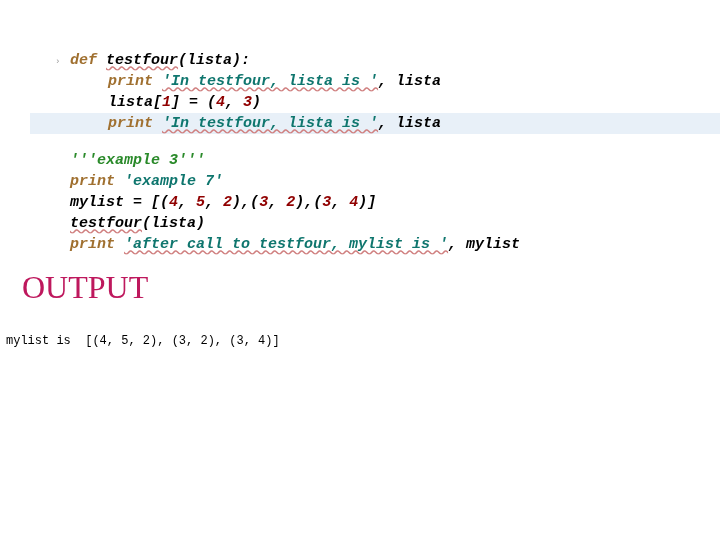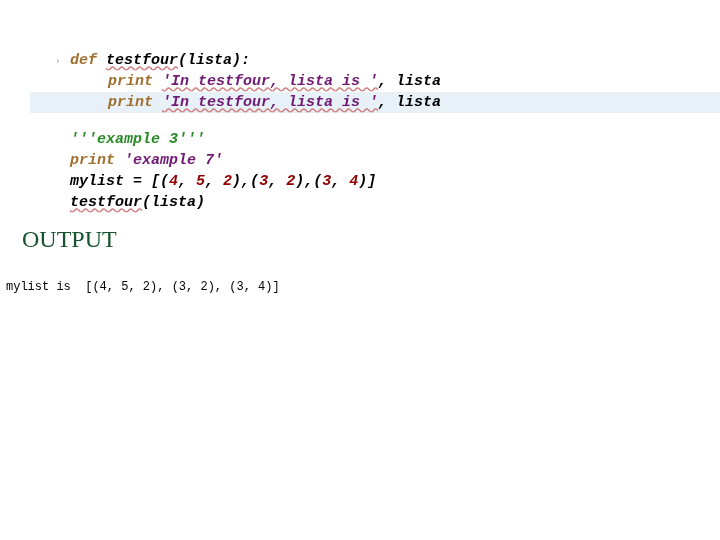--- a/index.html
+++ b/index.html
@@ -22,37 +22,37 @@
     white-space: pre;
     padding: 0 0 0 40px;
   }
   .indent1 { padding-left: 78px; }
   .hl {
     background: #e8f0f8;
     display: block;
   }
   .kw { color: #a07030; }
   .fn { color: #000; }
-  .str { color: #701a75; }
+  .str { color: #0f766e; }
   .comment { color: #2a8a2a; }
   .num { color: #900000; }
   .plain { color: #000; }
   .wavy {
     text-decoration: underline wavy #d08080;
     text-decoration-skip-ink: none;
   }
   .sep { height: 16px; }
 
   .output-label {
     font-family: 'Times New Roman', serif;
-    font-size: 24px;
+    font-size: 32px;
     font-style: normal;
     font-weight: normal;
     padding: 10px 0 6px 22px;
-    color: #14532d;
+    color: #be185d;
   }
   .output-block {
     font-family: Consolas, 'Courier New', monospace;
     font-size: 12px;
     font-style: normal;
     font-weight: normal;
     padding: 0 0 0 6px;
     white-space: pre;
     color: #000;
   }
@@ -69,34 +69,36 @@
 <body>
 
 <span class="caret">›</span>
 
 <div class="code-block">
 
   <div class="code-line"><span class="kw">def </span><span class="fn wavy">testfour</span><span class="plain">(lista):</span></div>
 
   <div class="code-line indent1"><span class="kw">print </span><span class="str wavy">'In testfour, lista is '</span><span class="plain">, lista</span></div>
 
+  <div class="code-line indent1"><span class="plain">lista[</span><span class="num">1</span><span class="plain">] = (</span><span class="num">4</span><span class="plain">, </span><span class="num">3</span><span class="plain">)</span></div>
 
   <div class="code-line indent1 hl"><span class="kw">print </span><span class="str wavy">'In testfour, lista is '</span><span class="plain">, lista</span></div>
 
   <div class="sep"></div>
 
   <div class="code-line"><span class="comment">'''example 3'''</span></div>
 
   <div class="code-line"><span class="kw">print </span><span class="str">'example 7'</span></div>
 
   <div class="code-line"><span class="plain">mylist = [(</span><span class="num">4</span><span class="plain">, </span><span class="num">5</span><span class="plain">, </span><span class="num">2</span><span class="plain">),(</span><span class="num">3</span><span class="plain">, </span><span class="num">2</span><span class="plain">),(</span><span class="num">3</span><span class="plain">, </span><span class="num">4</span><span class="plain">)]</span></div>
 
 
   <div class="code-line"><span class="fn wavy">testfour</span><span class="plain">(lista)</span></div>
 
+  <div class="code-line"><span class="kw">print </span><span class="str wavy">'after call to testfour, mylist is '</span><span class="plain">, mylist</span></div>
 
 </div>
 
 <div class="output-label">OUTPUT</div>
 
 <div class="output-block">
 <div>mylist is  [(4, 5, 2), (3, 2), (3, 4)]</div>
 </div>
 
 </body></html>

